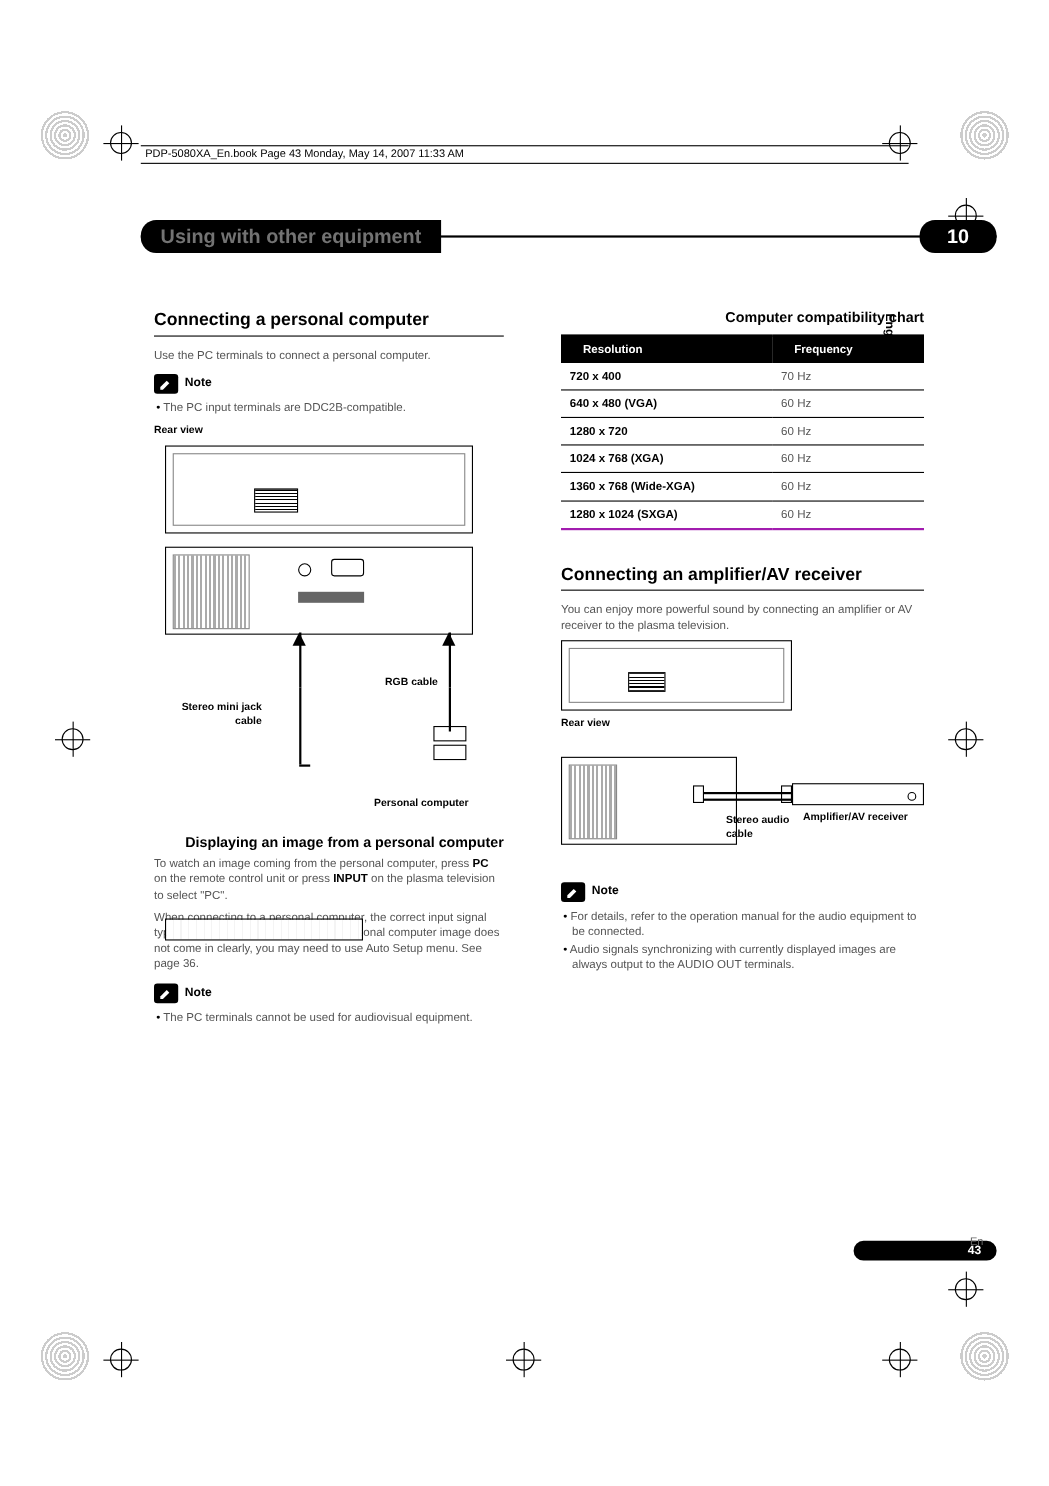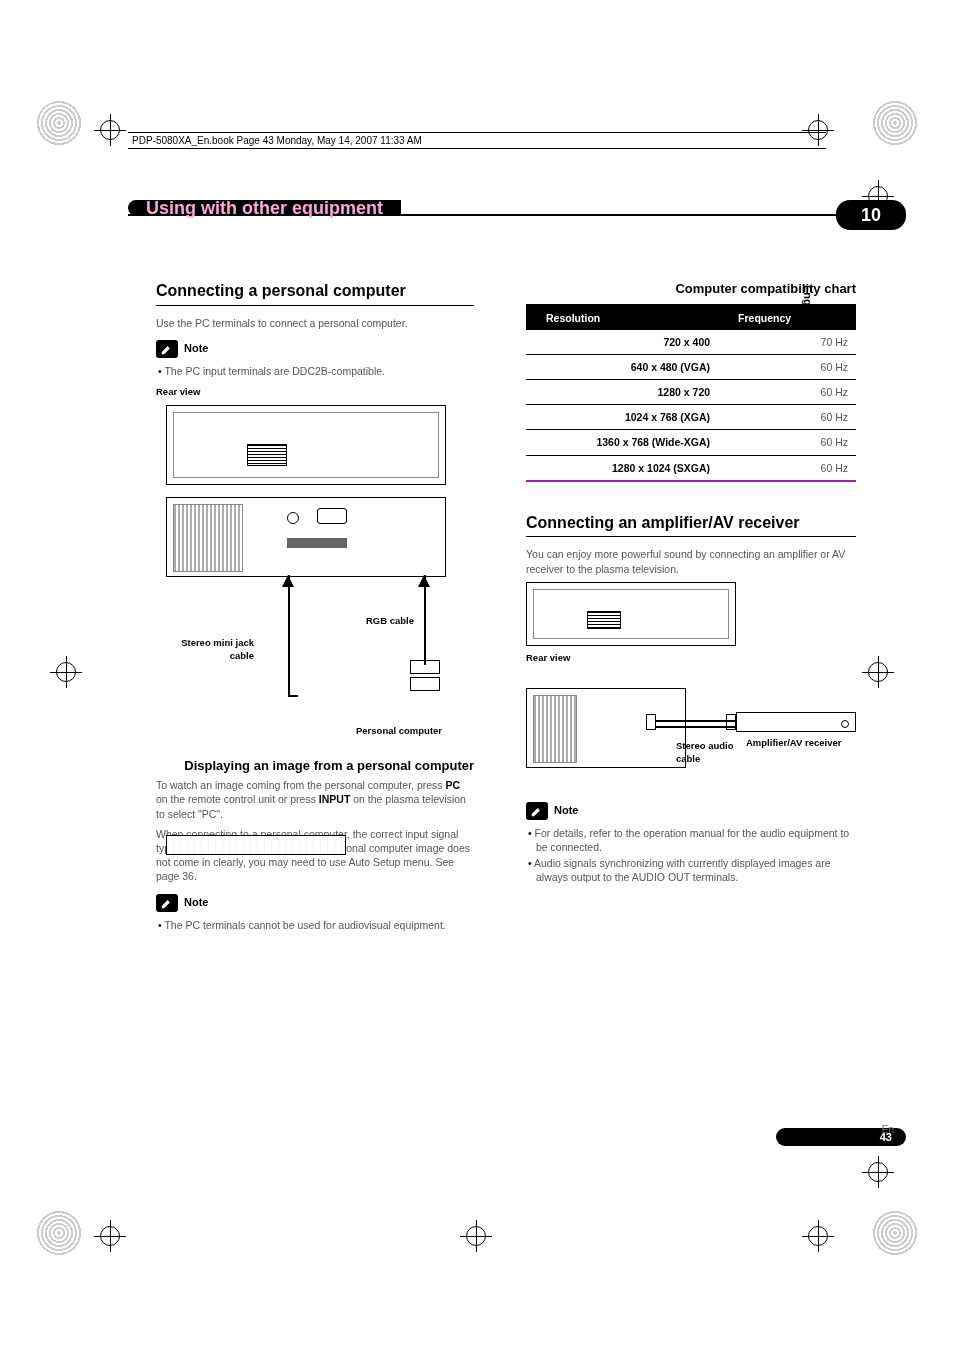--- a/index.html
+++ b/index.html
@@ -40,23 +40,23 @@
     position: absolute;
     top: 200px;
     left: 128px;
     right: 48px;
     height: 30px;
   }
   .chapter-title {
     position: absolute;
     left: 0;
     top: 0;
-    height: 16px;
+    height: 30px;
     background: #000;
-    color: #f9a8d4;
+    color: #737373;
     font-weight: bold;
     font-size: 18px;
     padding: 4px 18px 4px 18px;
     border-radius: 14px 0 0 14px;
     display: flex;
     align-items: center;
   }
   .chapter-num {
     position: absolute;
     right: 0;
@@ -81,21 +81,20 @@
     background: #000;
     z-index: -1;
   }
   .content {
     position: absolute;
     top: 280px;
     left: 140px;
     width: 700px;
     display: flex;
     gap: 52px;
-    margin-left: 16px;
   }
   .col { width: 330px; font-size: 10.5px; line-height: 1.35; color: #555; }
   .col h2 {
     font-size: 16px;
     font-weight: bold;
     color: #000;
     border-bottom: 1.5px solid #000;
     padding-bottom: 3px;
     margin-bottom: 10px;
   }
@@ -140,21 +139,21 @@
     position: relative;
   }
   .cable-v { position: absolute; width: 2px; background: #000; }
   .cable-h { position: absolute; height: 2px; background: #000; }
   table.compat {
     width: 100%; border-collapse: collapse; font-size: 10.5px; margin-top: 6px;
   }
   table.compat th {
     background: #000; color: #fff; text-align: left; padding: 5px 20px; font-weight: bold;
   }
-  table.compat td { padding: 5px 8px; border-bottom: 1px solid #000; text-align: right; }
+  table.compat td { padding: 5px 8px; border-bottom: 1px solid #000; }
   table.compat td:first-child { font-weight: bold; color: #000; }
   table.compat tr:last-child td { border-bottom: 2px solid #a21caf; }
   table.compat tr:first-child th { border-top: 2px solid #000; }
   .side-tab {
     position: absolute;
     right: 140px;
     top: 285px;
     writing-mode: vertical-rl;
     font-weight: bold;
     font-size: 11px;

